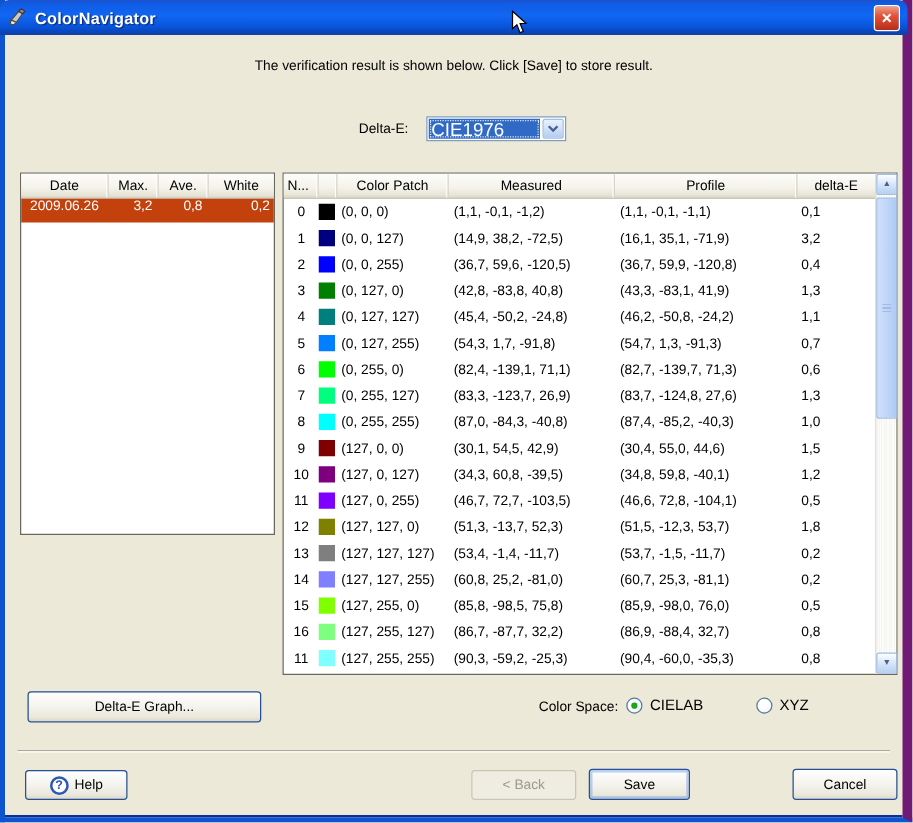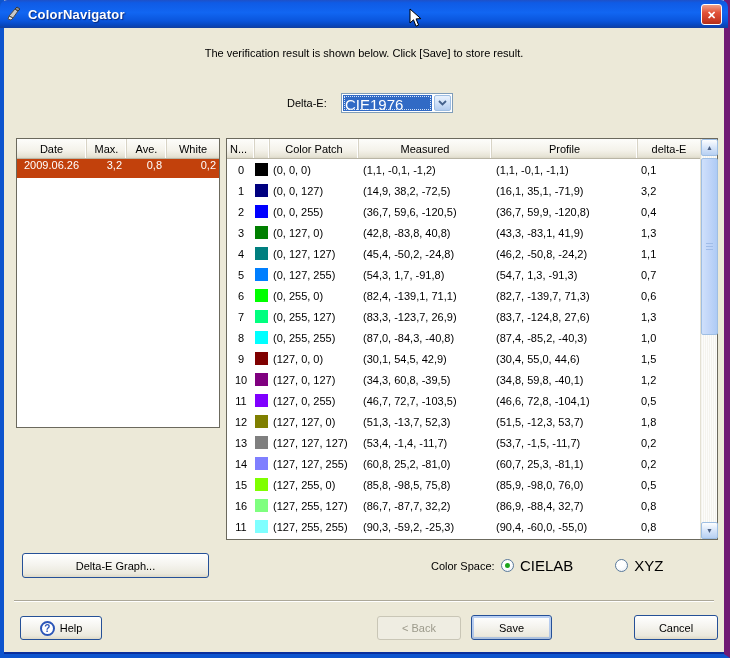--- a/index.html
+++ b/index.html
@@ -1,20 +1,20 @@
 <!DOCTYPE html>
 <html><head>
 <meta charset="utf-8">
 <style>
   * { box-sizing: border-box; margin: 0; padding: 0; }
   html,body { width: 730px; height: 658px; }
   body { font-family: "Liberation Sans", sans-serif; position: relative; background:#ECE9D8; overflow:hidden; }
 
   
-  .window { position:absolute; inset:0; border-left:4px solid #0D54CE; border-right:6px solid #701a75;
+  .window { position:absolute; inset:0; border-left:4px solid #0D54CE; border-right:8px solid #701a75;
             border-bottom:4px solid #0D54CE; box-shadow: inset 0 -2px 0 #0A2E9C; background:#ECE9D8; }
   .titlebar { position:absolute; top:0; left:-4px; right:-4px; height:28px;
       background:linear-gradient(180deg,#1E51C8 0%,#0F5BE5 10%,#1166F2 45%,#0A55DC 75%,#0847BE 90%,#123F9F 100%);
       border-radius:7px 7px 0 0; display:flex; align-items:center; padding:0 6px; }
   .app-icon { width:17px; height:17px; margin-right:5px; display:inline-block; }
   .title { color:#fff; font-size:13px; font-weight:bold; text-shadow:1px 1px 1px #0A2A7C; letter-spacing:.2px; }
   .close { position:absolute; right:6px; top:4px; width:21px; height:21px; border:1px solid #FFFFFF;
       border-radius:3px; background:linear-gradient(180deg,#F0A088 0%,#E25239 40%,#C83A24 80%,#B02E1A 100%);
       color:#fff; font-size:11px; font-weight:bold; line-height:18px; text-align:center; cursor:default; }
 
@@ -88,21 +88,21 @@
   .save-btn { left:467px; top:615px; width:81px; height:25px; box-shadow:inset 0 0 0 2px rgba(130,170,235,.55); }
   .cancel-btn { left:630px; top:615px; width:84px; height:25px; }
 
   
   .cs-label { position:absolute; top:560px; left:427px; font-size:11px; }
   .cs-radios { position:absolute; top:557px; left:497px; display:flex; gap:42px; }
   .radio-item { display:flex; align-items:center; gap:6px; }
   .radio { width:13px; height:13px; border-radius:50%; border:1px solid #5A7A9C;
       background:radial-gradient(circle at 35% 30%, #FFFFFF 40%, #E7EDF4 100%); position:relative; }
   .radio .dot { position:absolute; left:3px; top:3px; width:5px; height:5px; border-radius:50%; background:#1DA51D; }
-  .rlabel { font-size:15px; }
+  .rlabel { font-size:12px; }
 
   .divider { position:absolute; top:600px; left:10px; right:10px; height:2px;
       border-top:1px solid #ACA899; border-bottom:1px solid #FFFFFF; }
 
   .cursor { position:absolute; left:405px; top:8px; width:13px; height:20px; }
 </style>
 </head>
 <body>
 
 <div class="window">
@@ -328,21 +328,21 @@
           <div class="rc prof">(86,9, -88,4, 32,7)</div>
           <div class="rc de">0,8</div>
         </div>
         <div class="rt-row">
           <div class="rc n">11</div>
           <div class="rc swc">
             <div class="sw" style="background: rgb(127, 255, 255);"></div>
           </div>
           <div class="rc patch">(127, 255, 255)</div>
           <div class="rc meas">(90,3, -59,2, -25,3)</div>
-          <div class="rc prof">(90,4, -60,0, -55,0)</div>
+          <div class="rc prof">(90,4, -60,0, -35,3)</div>
           <div class="rc de">0,8</div>
         </div>
       </div>
     <div class="scrollbar">
       <div class="sb-btn sb-up">▲</div>
       <div class="sb-thumb"></div>
       <div class="sb-btn sb-down">▼</div>
     </div>
   </div>
 

